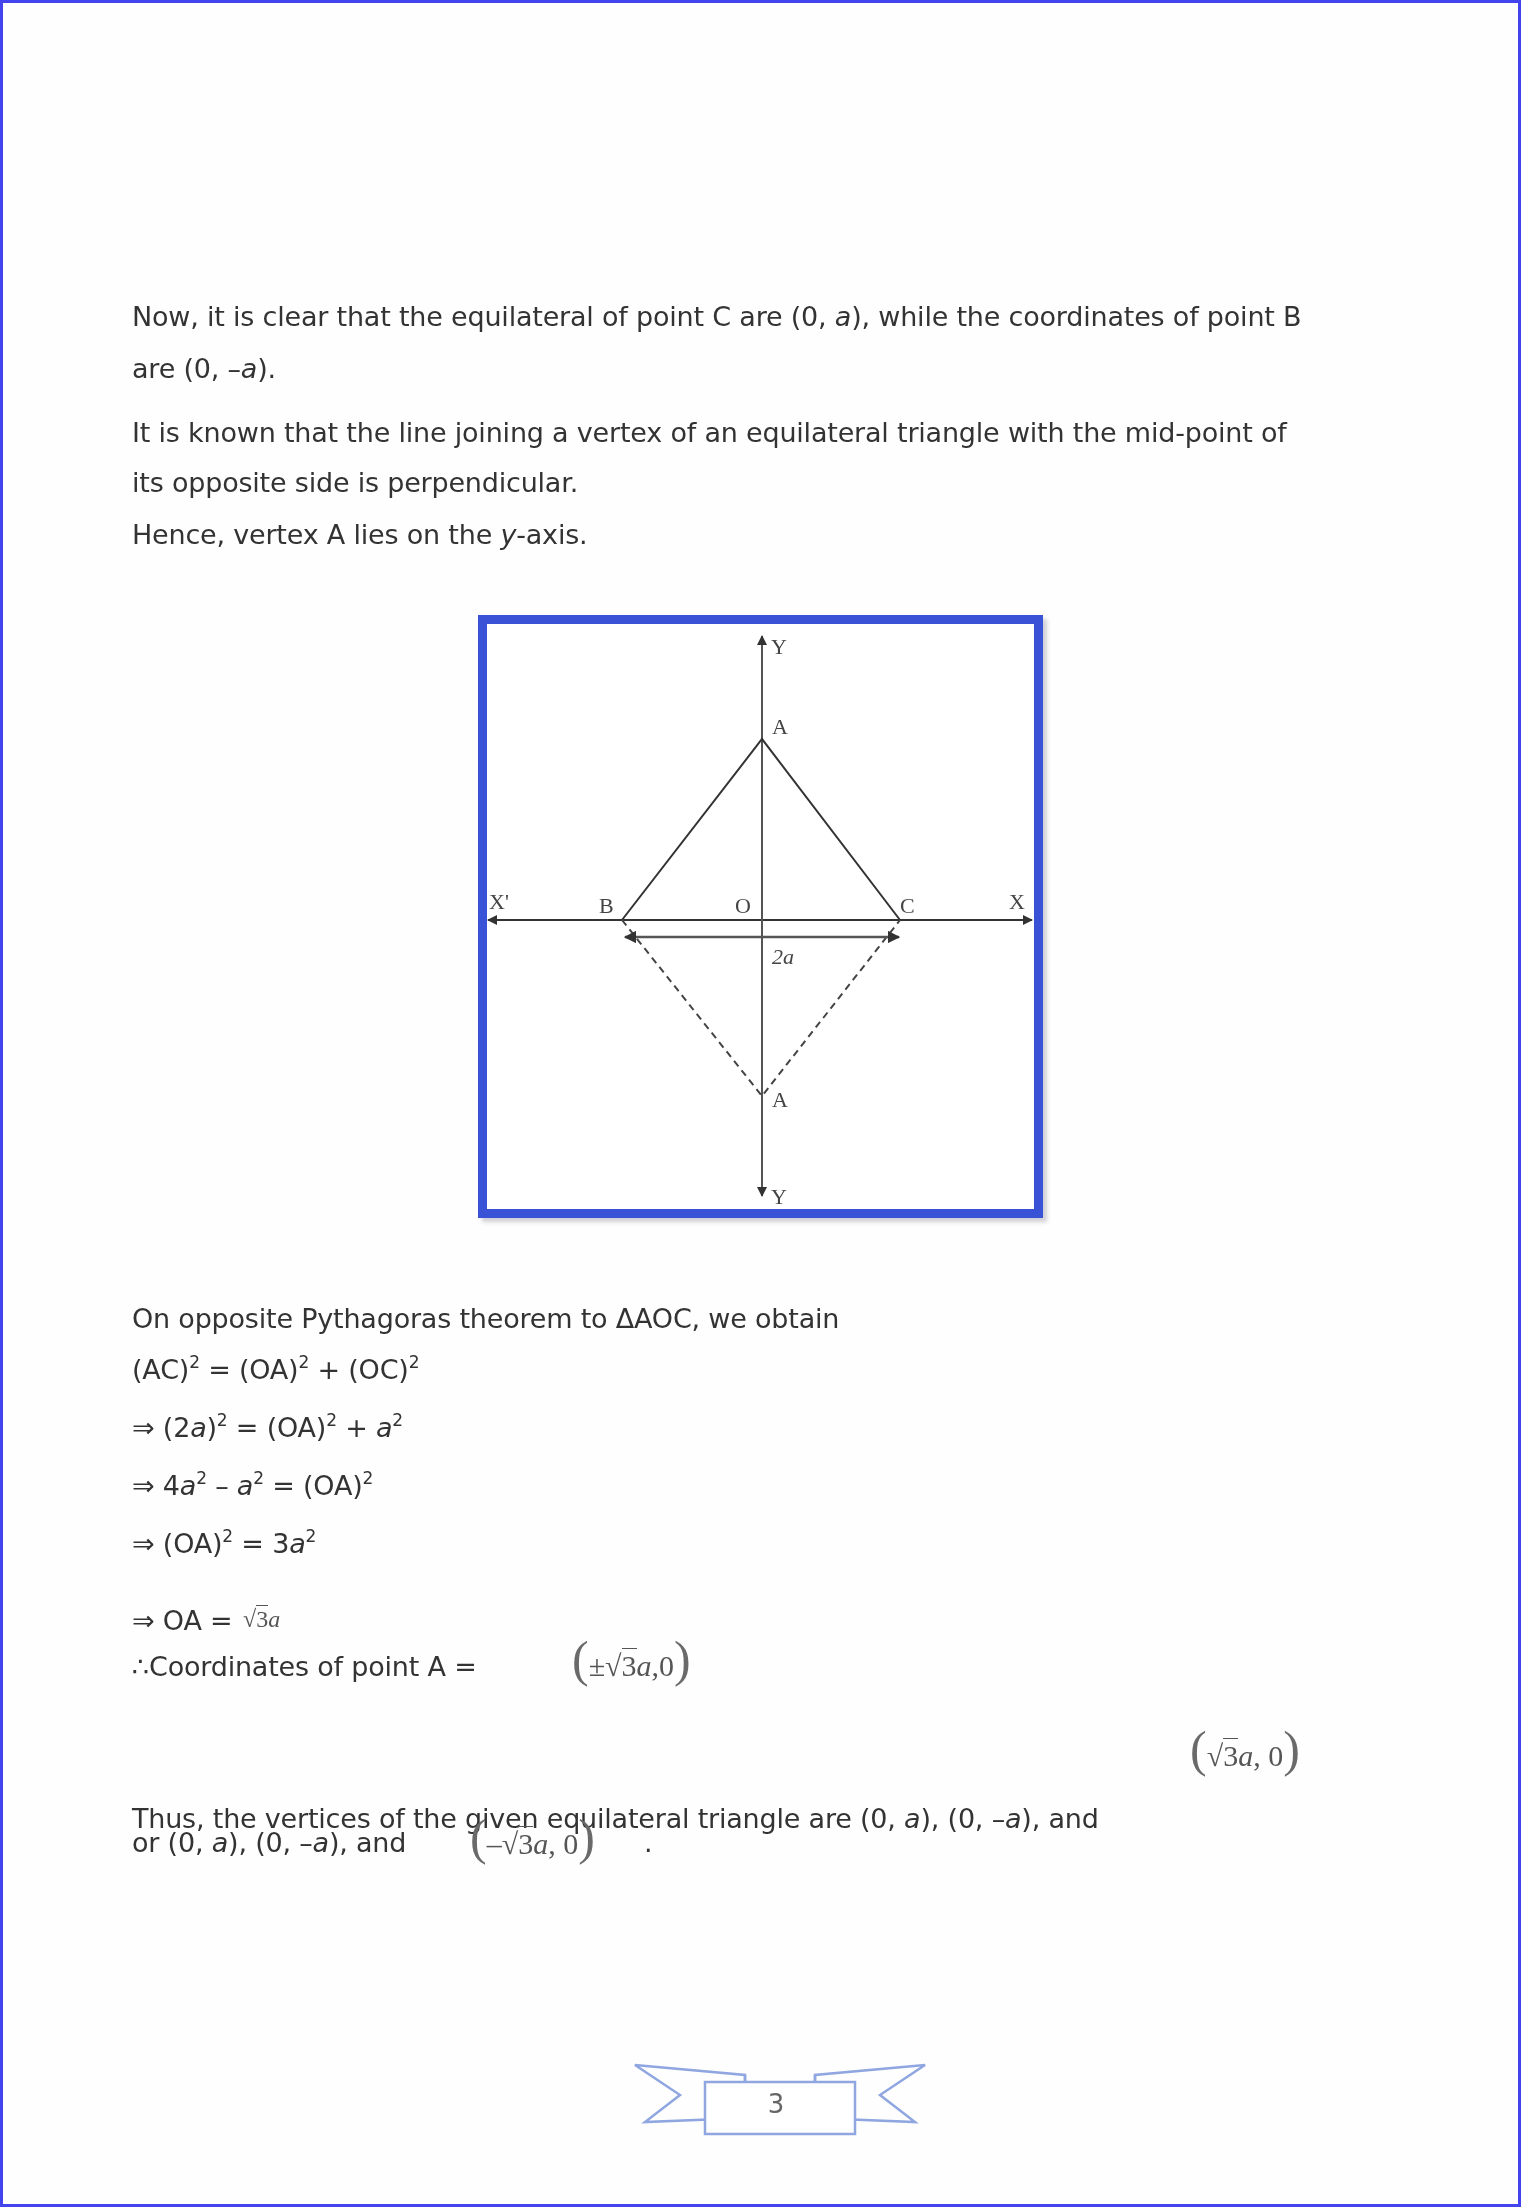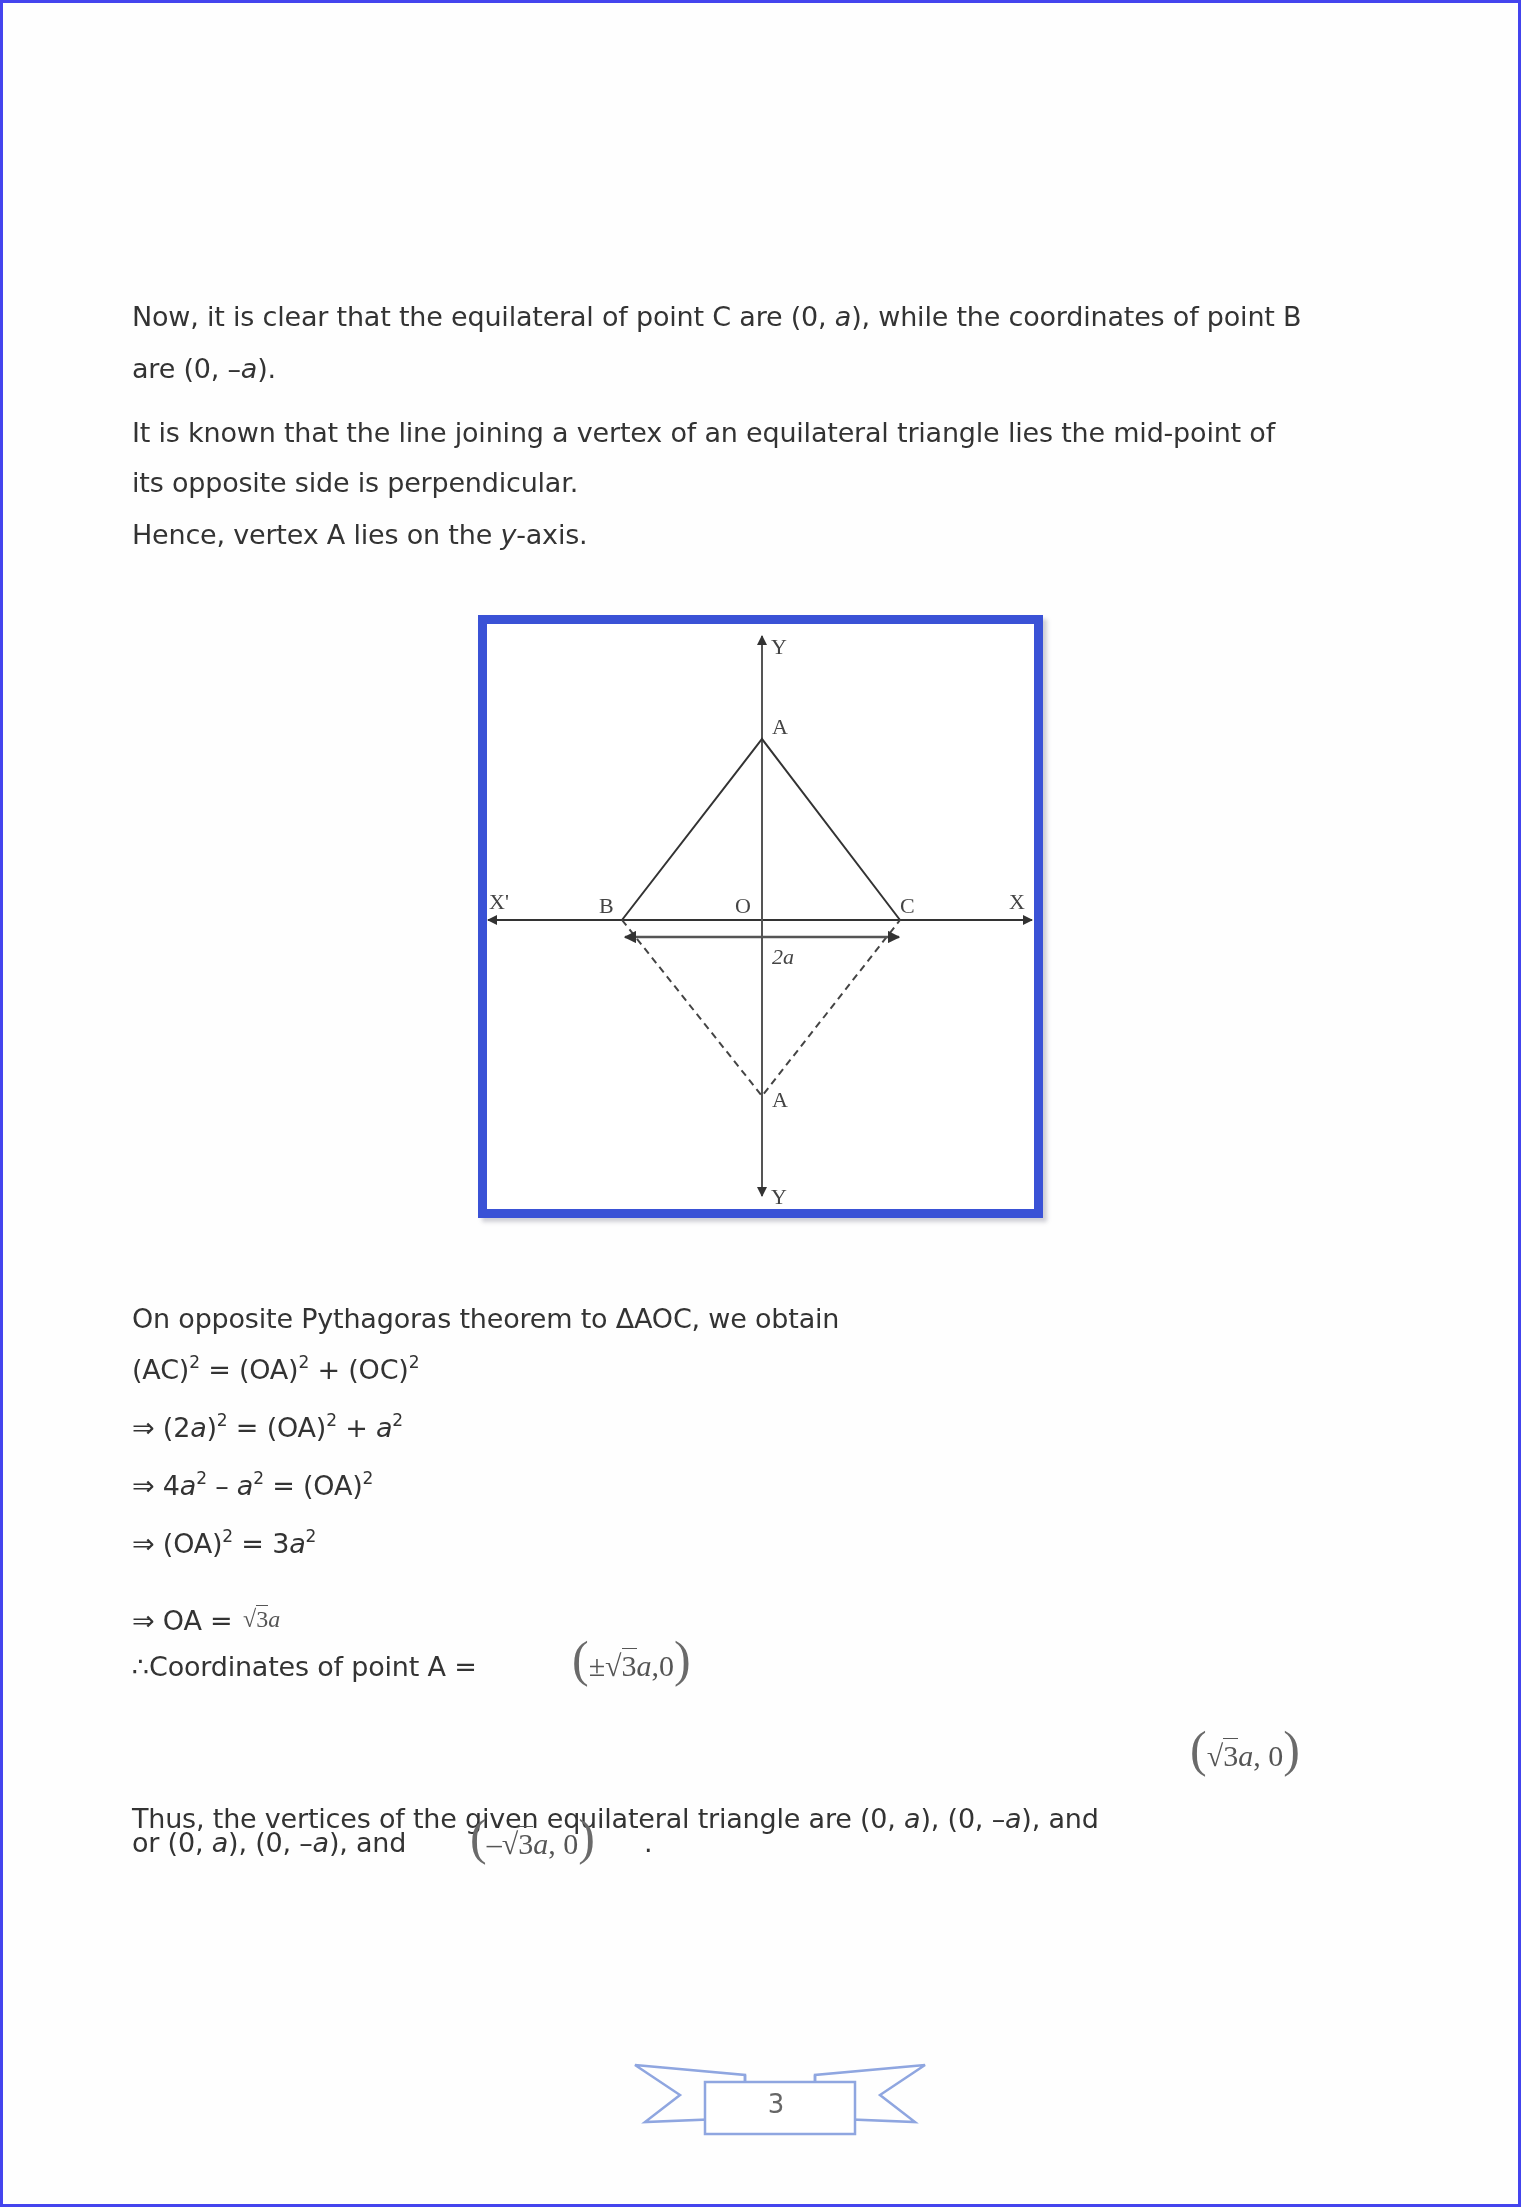--- a/index.html
+++ b/index.html
@@ -38,21 +38,21 @@
   }
 </style>
 </head>
 <body>
 
 <div class="page"></div>
 
 <div class="txt" style="top:300px"><span>Now, it is clear that the equilateral of point C are (0, </span><i>a</i><span>), while the coordinates of point B</span></div>
 <div class="txt" style="top:352px"><span>are (0, –</span><i>a</i><span>).</span></div>
 
-<div class="txt" style="top:416px">It is known that the line joining a vertex of an equilateral triangle lies the mid-point of</div>
+<div class="txt" style="top:416px">It is known that the line joining a vertex of an equilateral triangle with the mid-point of</div>
 <div class="txt" style="top:466px">its opposite side is perpendicular.</div>
 <div class="txt" style="top:518px"><span>Hence, vertex A lies on the </span><i>y</i><span>-axis.</span></div>
 
 <div class="figure">
   <svg width="547" height="585" viewBox="0 0 547 585">
     <defs>
       <marker id="arr" viewBox="0 0 10 10" refX="9" refY="5" markerWidth="5" markerHeight="5" orient="auto">
         <path d="M0,0 L10,5 L0,10 z" fill="#333"></path>
       </marker>
     </defs>

